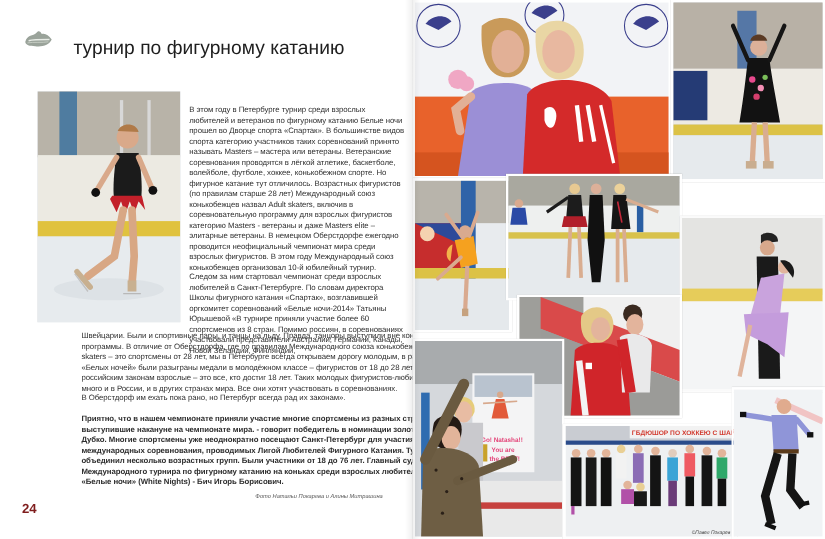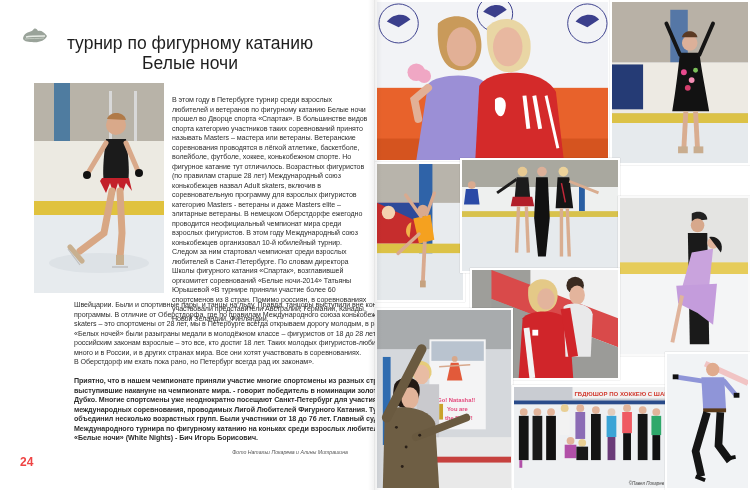--- a/index.html
+++ b/index.html
@@ -23,21 +23,21 @@
 
   .body-text { font-family: "Liberation Sans", sans-serif; font-size: 7.1px; line-height: 9.5px;
                color: #2e2e2e; letter-spacing: -0.05px; }
   .col-right { position: absolute; left: 172px; top: 84px; width: 196px; margin-top: 12px; }
   .col-full { position: absolute; left: 34px; top: 301px; width: 336px; margin-left: 40px; }
   .para { margin: 0; }
   .para + .para.gap { margin-top: 9.5px; font-weight: bold; }
 
   .credit { position: absolute; left: 230px; top: 449px; width: 118px; text-align: right;
             font-size: 5.2px; font-style: italic; color: #555; }
-  .page-num { position: absolute; left: 20px; top: 455px; font-size: 12px; font-weight: bold; color: #ef4444; }
+  .page-num { position: absolute; left: 20px; top: 455px; font-size: 12px; font-weight: bold; color: #7f1d1d; }
 
   .photo { position: absolute; overflow: hidden; border: 2px solid #ffffff; box-shadow: 0 0 1px rgba(0,0,0,0.25); }
   .photo svg { display: block; width: 100%; height: 100%; }
   .photo-credit { position: absolute; right: 4px; bottom: 2px; font-size: 4.5px; color: #444; font-style: italic; }
 </style>
 </head>
 <body>
 
 <div class="spread">
 
@@ -46,21 +46,20 @@
     <div class="logo">
       <svg viewBox="0 0 30 22" width="30" height="22">
         <path d="M3 14 C5 7, 10 9, 13 6 C15 3, 17 5, 18 7 C21 6, 24 8, 27 12 C25 17, 18 19, 12 18 C7 18, 3 17, 3 14 Z" fill="#9aa39a"></path>
         <path d="M6 13 C10 12, 18 12, 25 12" stroke="#e8ece6" stroke-width="1.4" fill="none"></path>
         <path d="M5 15 C11 14, 18 15, 24 14" stroke="#c9d0c7" stroke-width="0.8" fill="none"></path>
       </svg>
     </div>
 
     <div class="title">
       <div>турнир по фигурному катанию</div>
-      <div>Белые ночи</div>
     </div>
 
     <div class="hero-photo">
       <svg viewBox="0 0 130 210" preserveAspectRatio="none" width="130" height="210">
         <rect x="0" y="0" width="130" height="60" fill="#b8b3a8"></rect>
         <rect x="20" y="0" width="16" height="60" fill="#4f7ca0"></rect>
         <rect x="75" y="8" width="3" height="52" fill="#d8d8d8"></rect>
         <rect x="100" y="8" width="3" height="52" fill="#d8d8d8"></rect>
         <rect x="0" y="58" width="130" height="62" fill="#eceae2"></rect>
         <rect x="0" y="118" width="130" height="14" fill="#e0c23e"></rect>

